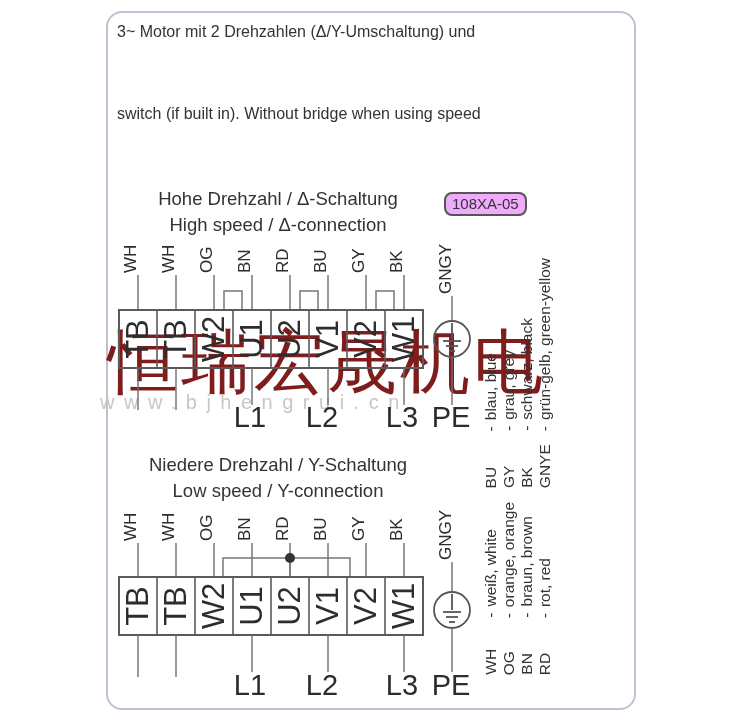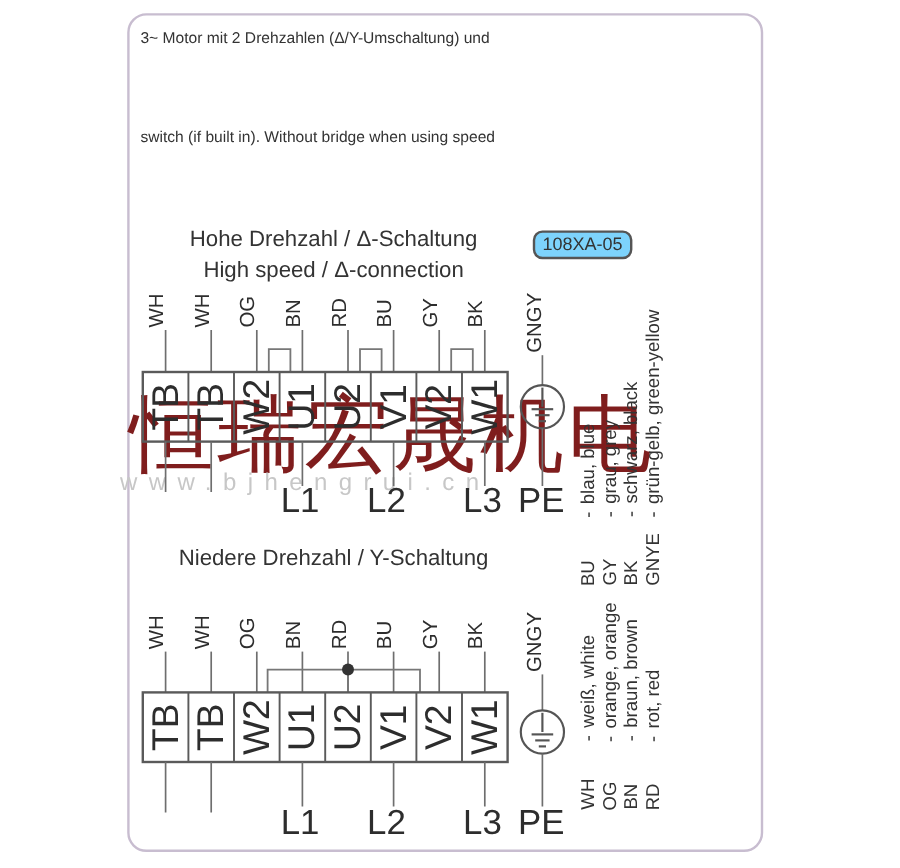--- a/index.html
+++ b/index.html
@@ -2,30 +2,30 @@
 <html><head>
 <meta charset="utf-8">
 <style>
   html,body{margin:0;padding:0;background:#ffffff;}
   body{width:750px;height:723px;position:relative;overflow:hidden;
        font-family:"Liberation Sans",sans-serif;color:#2f2f2f;}
   .abs{position:absolute;}
   
   .card{left:106px;top:11px;width:526px;height:695px;border:2px solid #c8bdd0;border-radius:16px;background:transparent;}
   
-  .intro{left:117px;font-size:13px;line-height:26px;color:#333;white-space:nowrap;}
+  .intro{left:117px;font-size:16px;line-height:26px;color:#333;white-space:nowrap;}
   .intro-de{top:19px;}
   .intro-en{top:101px;}
   
   .section-title{left:117px;width:322px;text-align:center;font-size:18.5px;line-height:26px;color:#333;}
   .title-high{top:186px;}
   .title-low{top:452px;}
   
   .badge{left:444px;top:192px;height:20px;line-height:20px;padding:0 6px;border:2px solid #555;
-         border-radius:8px;font-size:15px;color:#333;background:#7dd3fc;}
+         border-radius:8px;font-size:15px;color:#333;background:#f0abfc;}
   
   .wm-cjk{left:108px;top:316px;font-size:70px;letter-spacing:3px;color:#7f1d1d;white-space:nowrap;}
   .wm-url{left:100px;top:391px;font-size:20px;letter-spacing:9.5px;color:#c7c7c7;white-space:nowrap;}
   
   svg.diag{left:0;top:0;}
   svg text{font-family:"Liberation Sans",sans-serif;}
   .tlabel{font-size:31px;fill:#2d2d2d;}
   .wlabel{font-size:17px;fill:#2d2d2d;}
   .llabel{font-size:29px;fill:#2d2d2d;}
   .wire{stroke:#6e6e6e;stroke-width:1.4;fill:none;}
@@ -57,20 +57,21 @@
 </div>
 
 <div class="abs section-title title-high">
   <div>Hohe Drehzahl / Δ-Schaltung</div>
   <div>High speed / Δ-connection</div>
 </div>
 <div class="abs badge">108XA-05</div>
 
 <div class="abs section-title title-low">
   <div>Niedere Drehzahl / Y-Schaltung</div>
+  <div>Low speed / Y-connection</div>
 </div>
 
 <svg class="abs diag" width="750" height="723" viewBox="0 0 750 723">
 
   <g>
 
     <g>
       <line class="wire" x1="138" y1="275" x2="138" y2="310"></line>
       <line class="wire" x1="176" y1="275" x2="176" y2="310"></line>
       <line class="wire" x1="214" y1="275" x2="214" y2="310"></line>

